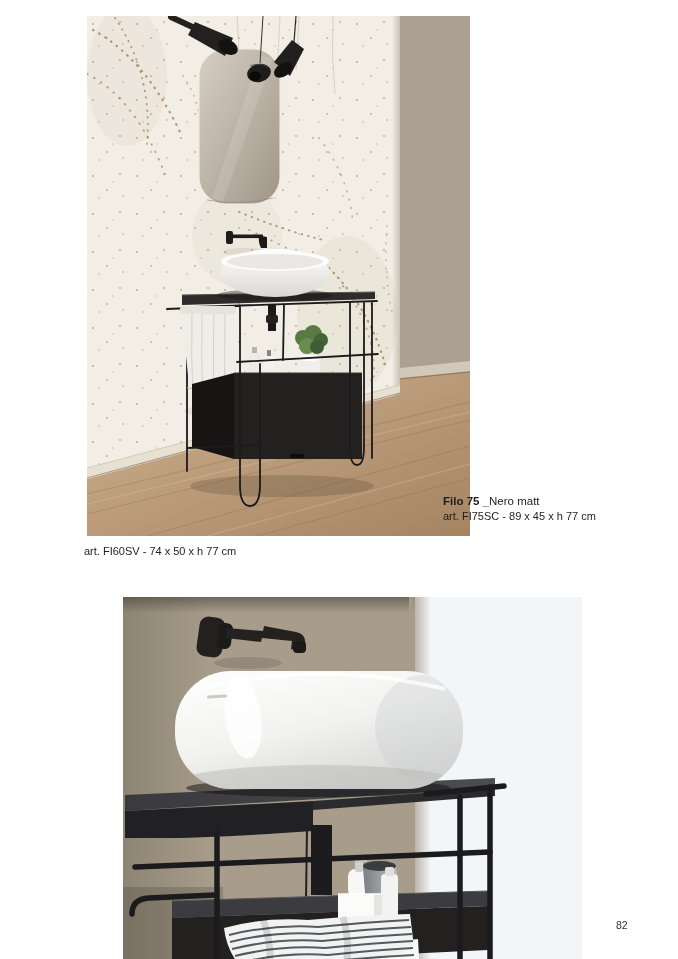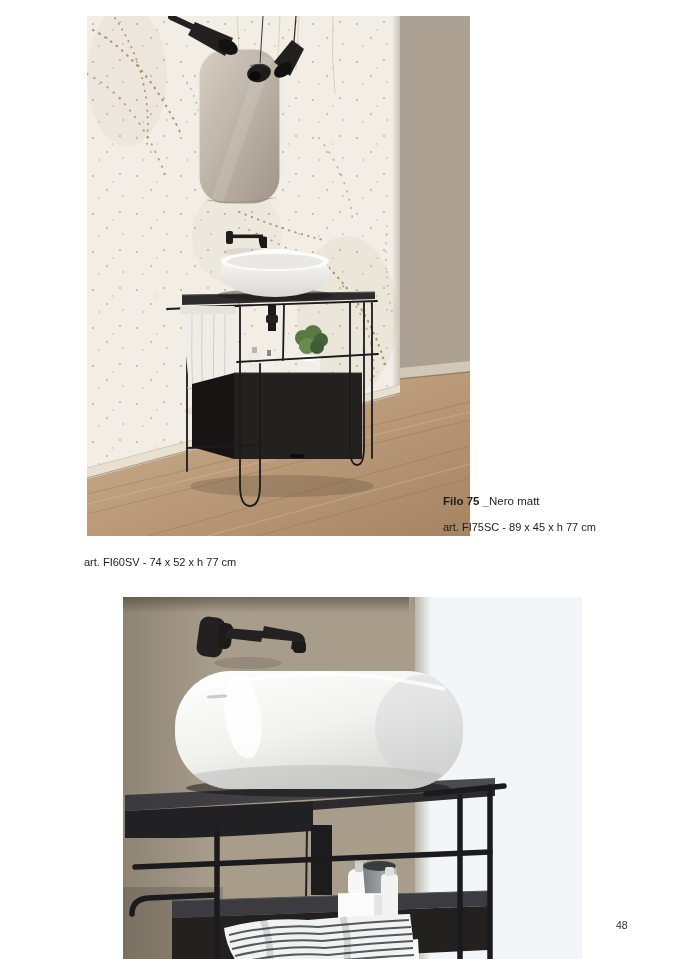--- a/index.html
+++ b/index.html
@@ -8,21 +8,21 @@
   .page{position:absolute;inset:0;}
   .photo{position:absolute;display:block;}
   .photo svg{display:block;}
   .photo-top{left:47px;top:0;width:383px;height:520px;}
   .photo-bottom{left:83px;top:581px;width:459px;height:378px;}
   .caption{position:absolute;color:#1d1d1b;}
   .caption-75{left:443px;top:494px;width:200px;}
   .caption-60{left:84px;top:544px;width:260px;}
   .cap-line1{font-size:11.5px;line-height:15px;white-space:nowrap;}
   .cap-name{font-weight:700;}
-  .cap-line2{font-size:11px;line-height:15px;white-space:nowrap;margin-top:11px;}
+  .cap-line2{font-size:11px;line-height:15px;white-space:nowrap;}
   .page-number{position:absolute;left:616px;top:919px;font-size:10.5px;color:#33332f;}
 </style>
 </head>
 <body>
 
 <div class="page">
 
   <figure class="photo photo-top">
   <svg viewBox="0 0 383 520" width="383" height="520" xmlns="http://www.w3.org/2000/svg">
     <defs>
@@ -209,21 +209,21 @@
   </figure>
 
   <div class="caption caption-75">
     <div class="cap-line1">
       <span class="cap-name">Filo 75 _</span><span>Nero matt</span>
     </div>
     <div class="cap-line2">art. FI75SC - 89 x 45 x h 77 cm</div>
   </div>
 
   <div class="caption caption-60">
-    <div class="cap-line2">art. FI60SV - 74 x 52 x h 77 cm</div>
+    <div class="cap-line2">art. FI60SV - 74 x 50 x h 77 cm</div>
   </div>
 
   <figure class="photo photo-bottom">
   <svg viewBox="0 0 459 378" width="459" height="378" xmlns="http://www.w3.org/2000/svg">
     <defs>
       <linearGradient id="gTopShade" x1="0" y1="0" x2="0" y2="1">
         <stop offset="0" stop-color="#3a332a" stop-opacity="0.5"></stop>
             <stop offset="1" stop-color="#3a332a" stop-opacity="0"></stop>
       </linearGradient>
       <linearGradient id="gBlend" x1="0" y1="0" x2="1" y2="0">
@@ -340,14 +340,14 @@
       <path d="M92,298 L26,301 Q9,302 9,317"></path>
       <path d="M12,270 L367,255"></path>
       <path d="M94,236 L94,378"></path>
       <path d="M337,200 L337,378"></path>
       <path d="M367,190 L367,378"></path>
       <path d="M303,197 L381,189"></path>
     </g>
   </svg>
   </figure>
 
-  <div class="page-number">48</div>
+  <div class="page-number">82</div>
 </div>
 
 </body></html>

